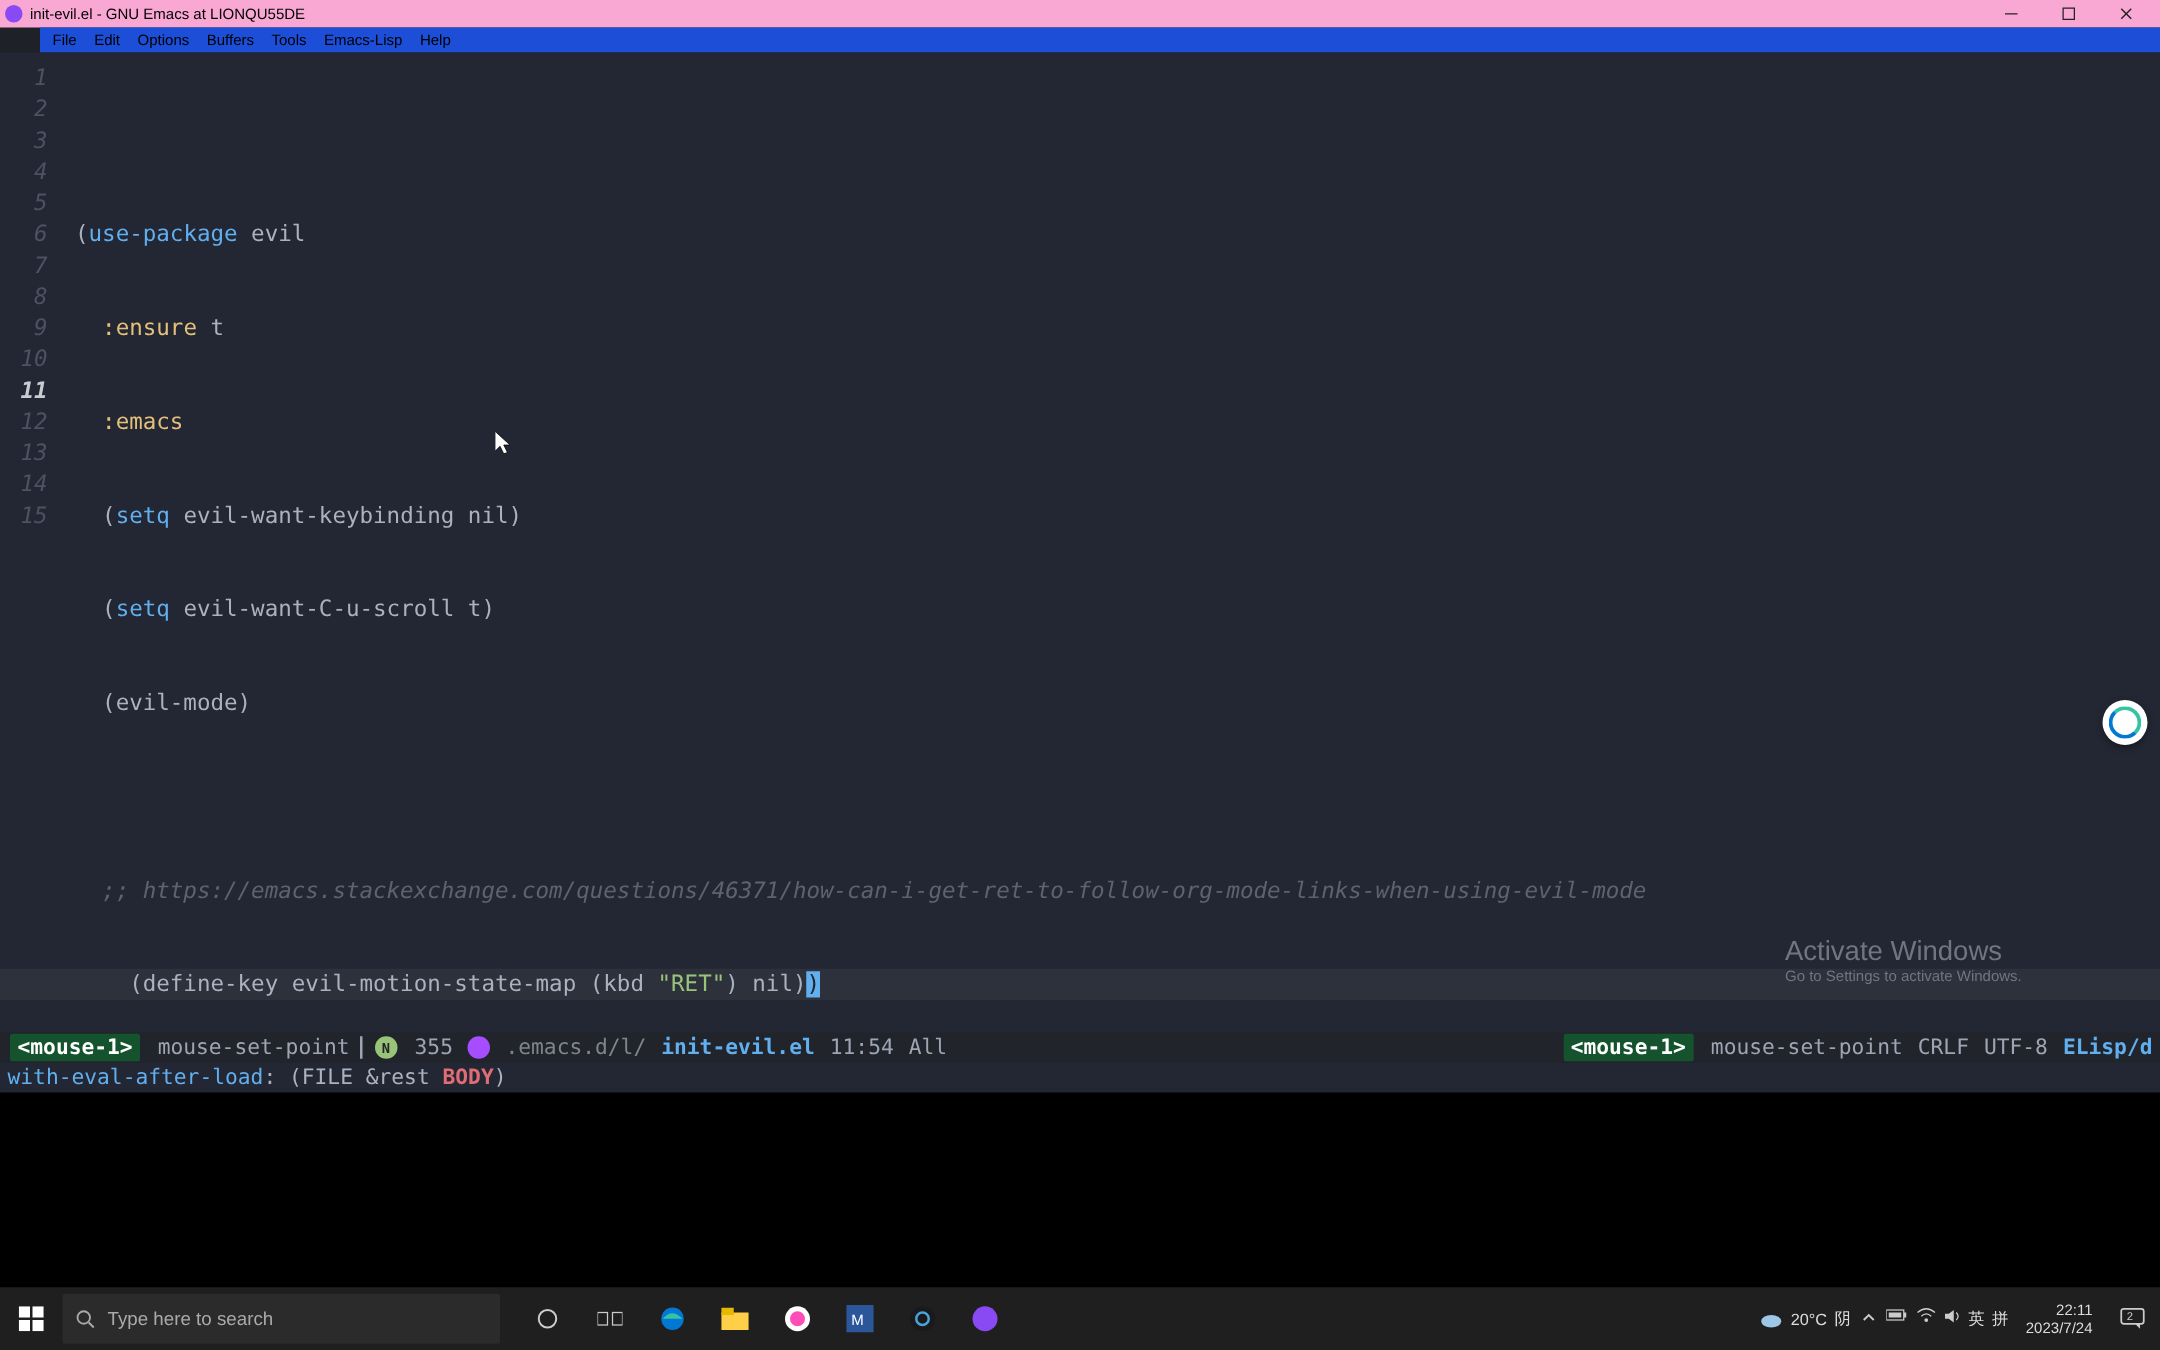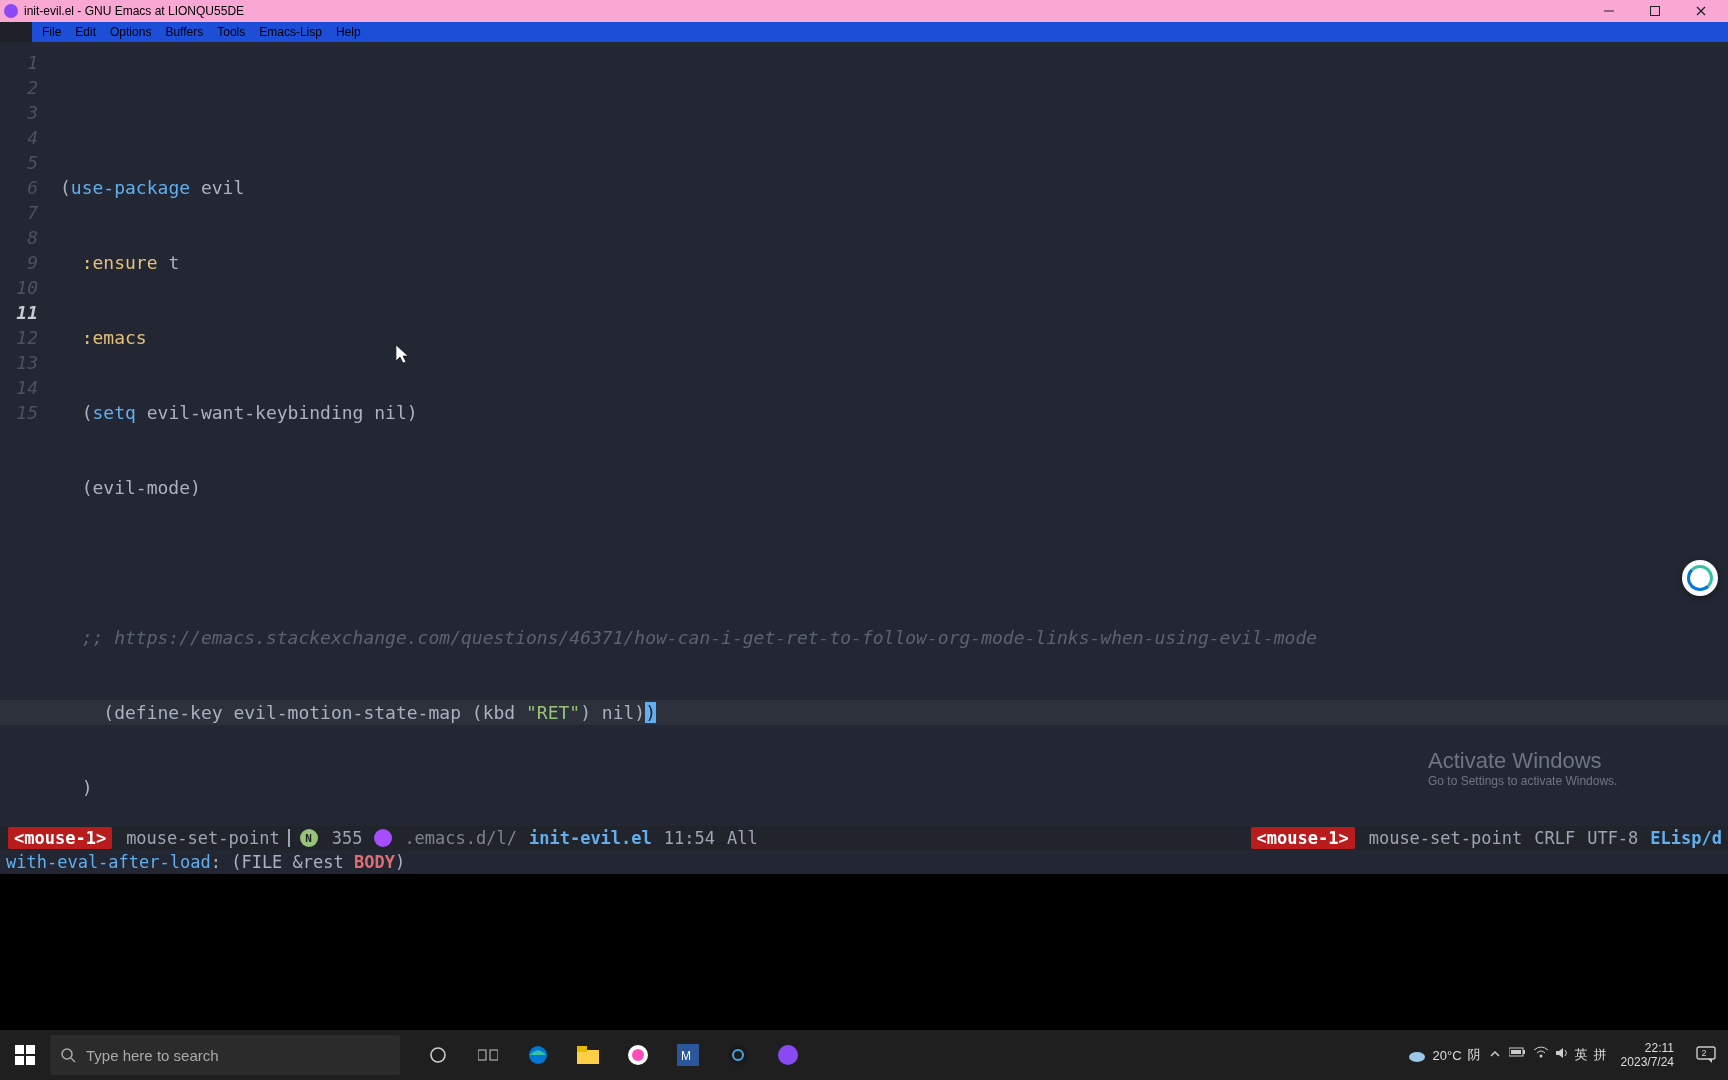--- a/index.html
+++ b/index.html
@@ -59,21 +59,21 @@
   position: absolute; left: 396px; top: 345px;
   width: 0; height: 0;
 }
 .mouse-cursor svg { display:block; }
 .modeline {
   position: absolute; left: 0; right: 0; bottom: 230px;
   height: 24px; background: #21252b; color: #9da5b4;
   font-size: 17px; display: flex; align-items: center;
 }
 .modeline .pill {
-  background: #b91c1c; color: #fff; padding: 1px 6px; margin: 0 8px;
+  background: #14532d; color: #fff; padding: 1px 6px; margin: 0 8px;
   border-radius: 2px; font-weight: bold;
 }
 .modeline .ml-blue { color: #61afef; }
 .modeline .ml-purple {
   width: 18px; height: 18px; border-radius: 50%; background: #a64dff;
   display: inline-block; vertical-align: middle; margin: 0 6px;
 }
 .modeline .ml-green-badge {
   width: 18px; height: 18px; border-radius: 50%; background: #98c379;
   color: #21252b; display:inline-flex; align-items:center; justify-content:center;
@@ -188,20 +188,21 @@
     <div class="ln">13</div>
       <div class="ln">14</div>
       <div class="ln">15</div>
   </div>
   <div class="code">
     <div class="line"></div>
     <div class="line"><span class="p">(</span><span class="fn">use-package</span><span class="sym"> evil</span></div>
     <div class="line">  <span class="key">:ensure</span><span class="sym"> t</span></div>
     <div class="line">  <span class="key">:emacs</span></div>
     <div class="line"><span class="p">  (</span><span class="fn">setq</span><span class="sym"> evil-want-keybinding nil)</span></div>
+    <div class="line"><span class="p">  (</span><span class="fn">setq</span><span class="sym"> evil-want-C-u-scroll t)</span></div>
     <div class="line"><span class="sym">  (evil-mode)</span></div>
     <div class="line"></div>
     <div class="line"><span class="cmt">  ;; https://emacs.stackexchange.com/questions/46371/how-can-i-get-ret-to-follow-org-mode-links-when-using-evil-mode</span></div>
     <div class="line current"><span class="sym">    (define-key evil-motion-state-map (kbd </span><span class="str">"RET"</span><span class="sym">) nil)</span><span class="hl-close">)</span></div>
     <div class="line"><span class="sym">  )</span></div>
     <div class="line"></div>
     <div class="line"></div>
     
   </div>
 </div>

